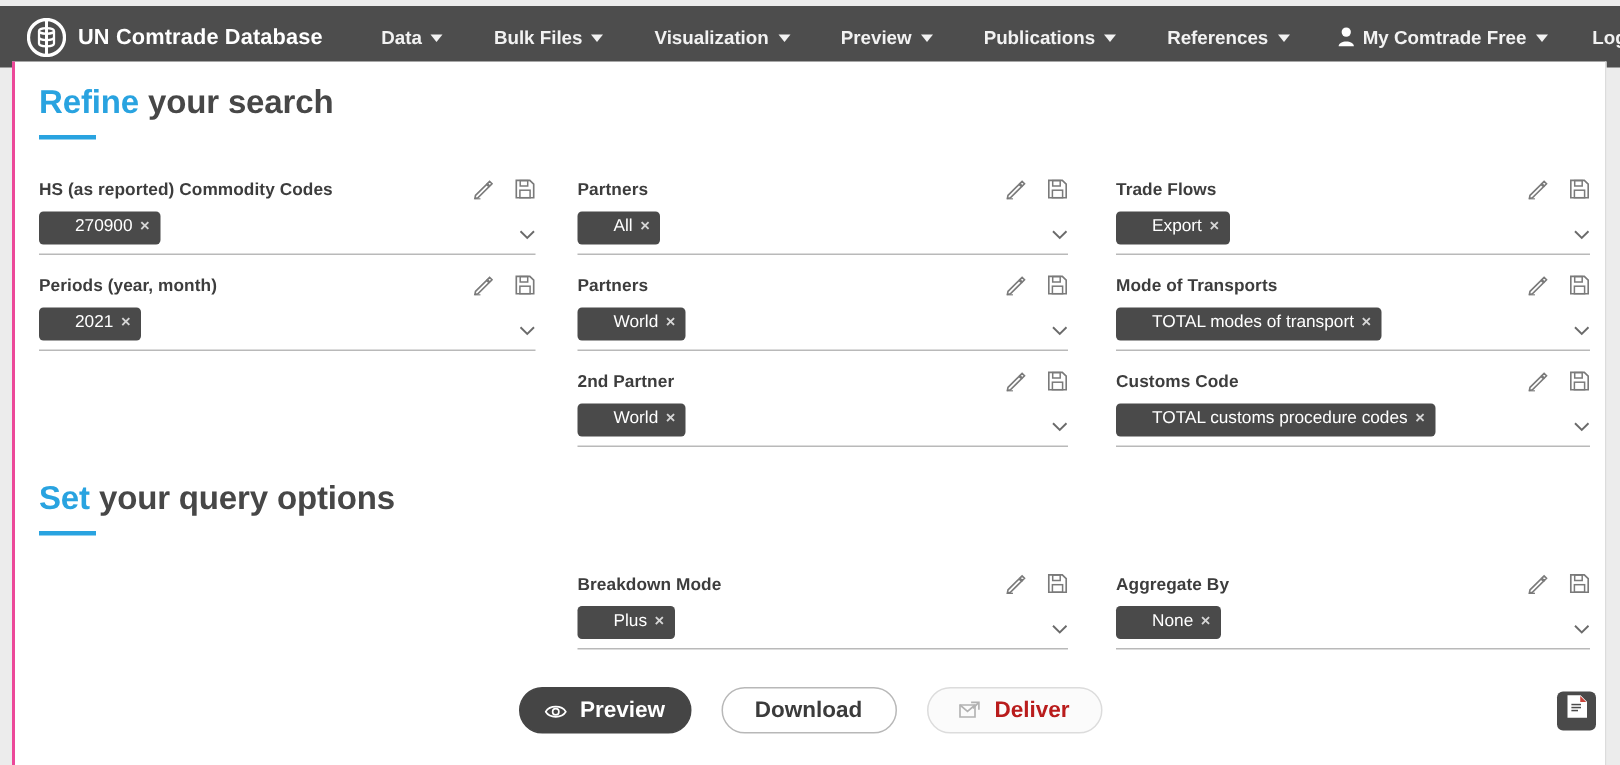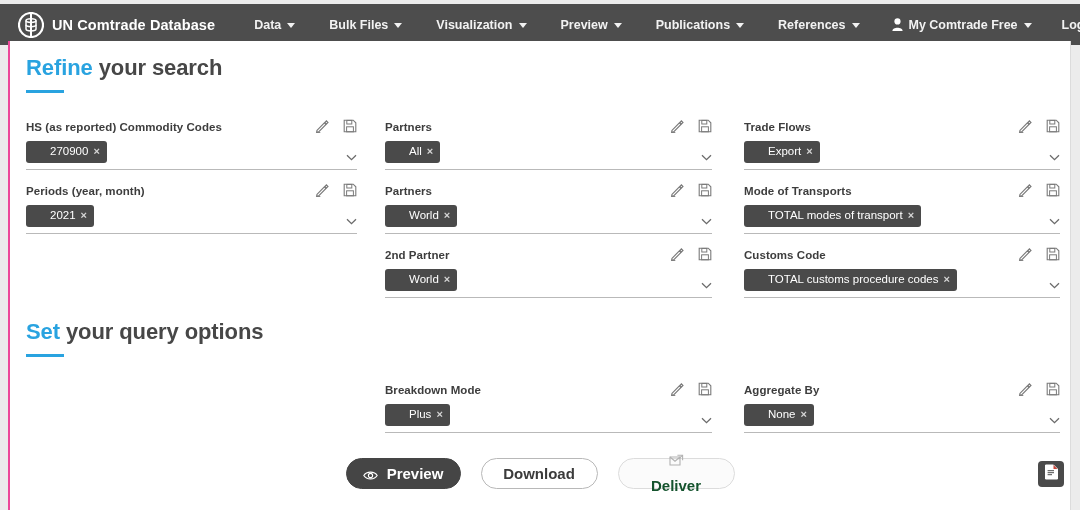--- a/index.html
+++ b/index.html
@@ -209,25 +209,24 @@
     width: 115px;
   }
   .btn-outline {
     background: #ffffff;
     color: #3b3b3b;
     border: 1px solid #b8b8b8;
     width: 117px;
   }
   .btn-disabled {
     background: #fbfbfb;
-    color: #14532d;
+    color: #b91c1c;
     border: 1px solid #dcdcdc;
     width: 117px;
     cursor: default;
-    flex-direction: column;
   }
   .btn-icon { width: 15px; height: 13px; flex: 0 0 15px; }
 
   .save-square {
     position: absolute;
     right: 6px;
     width: 26px; height: 26px;
     background: #4a4a4a;
     border-radius: 4px;
     display: flex;

